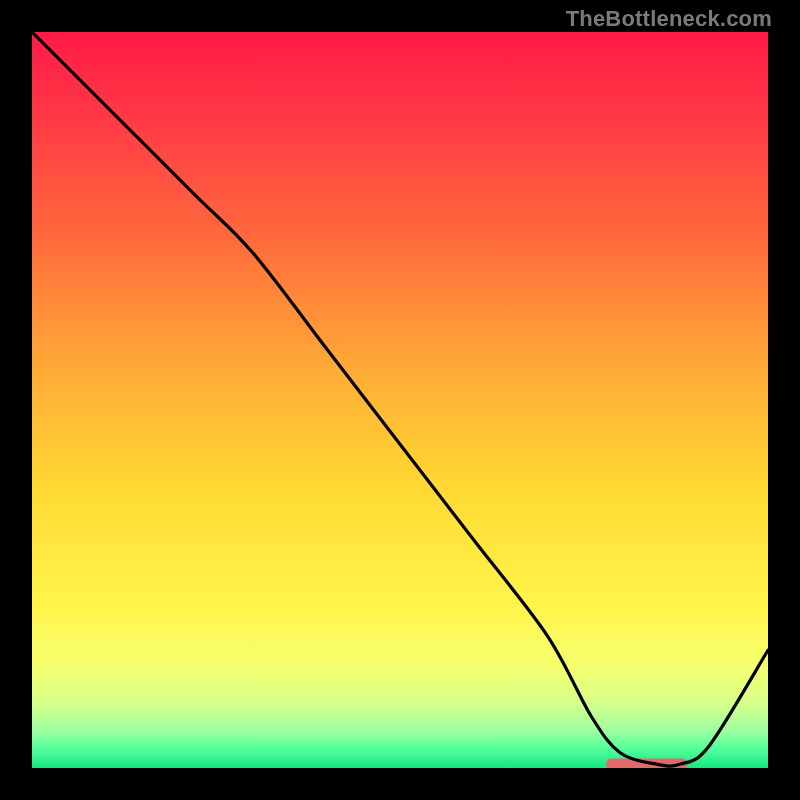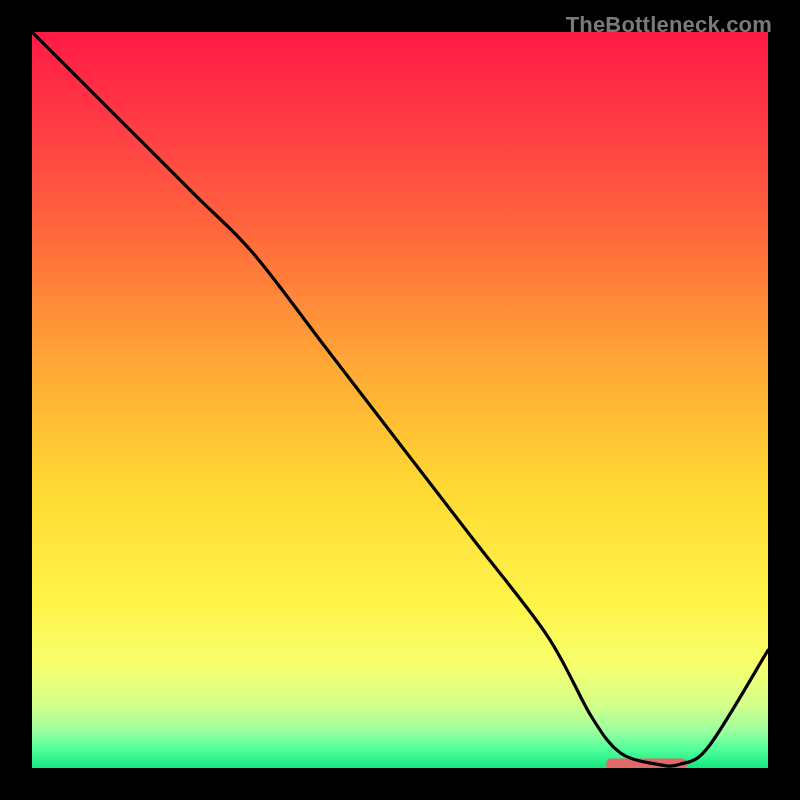--- a/index.html
+++ b/index.html
@@ -19,21 +19,21 @@
   }
   .plot {
     position: absolute;
     left: 32px;
     top: 32px;
     width: 736px;
     height: 736px;
   }
   .watermark {
     position: absolute;
-    top: 12px;
+    top: 6px;
     right: 28px;
     color: #7a7a7a;
     font-size: 22px;
     font-weight: 600;
     letter-spacing: 0.2px;
     user-select: none;
   }
 </style>
 </head>
 <body>

